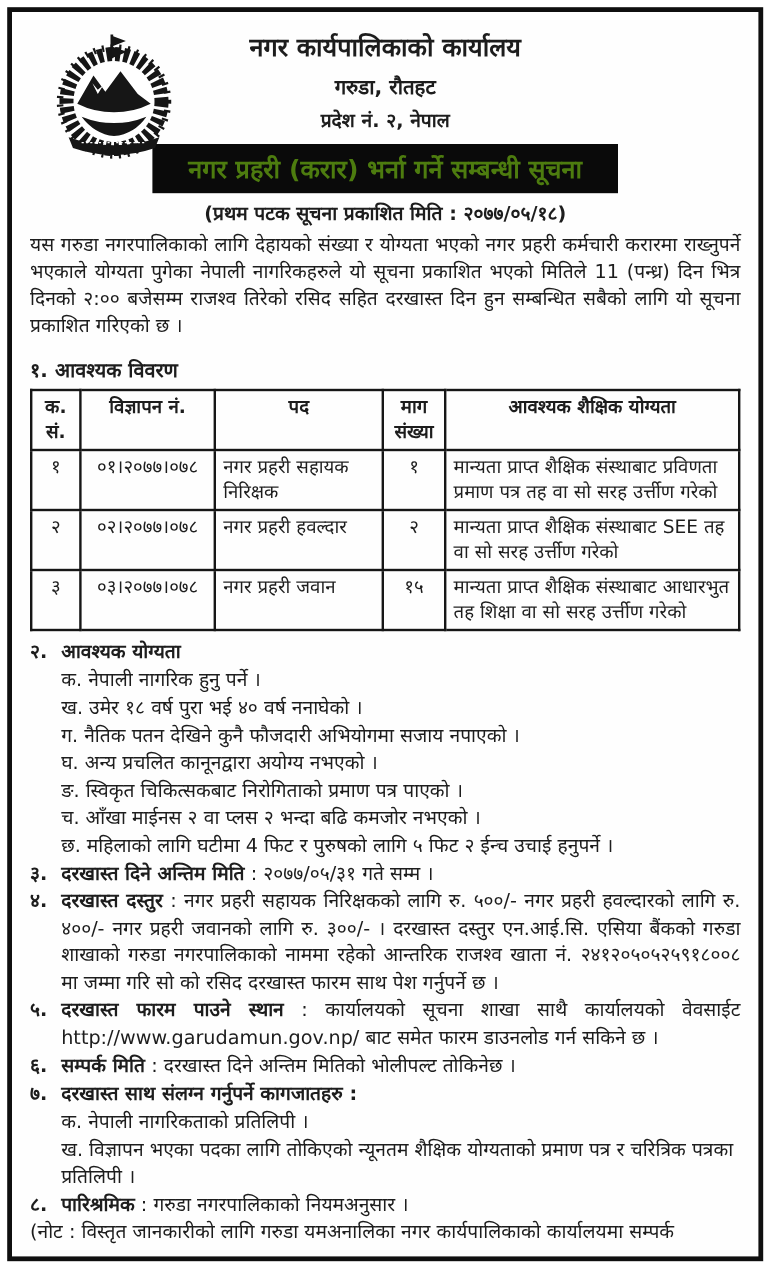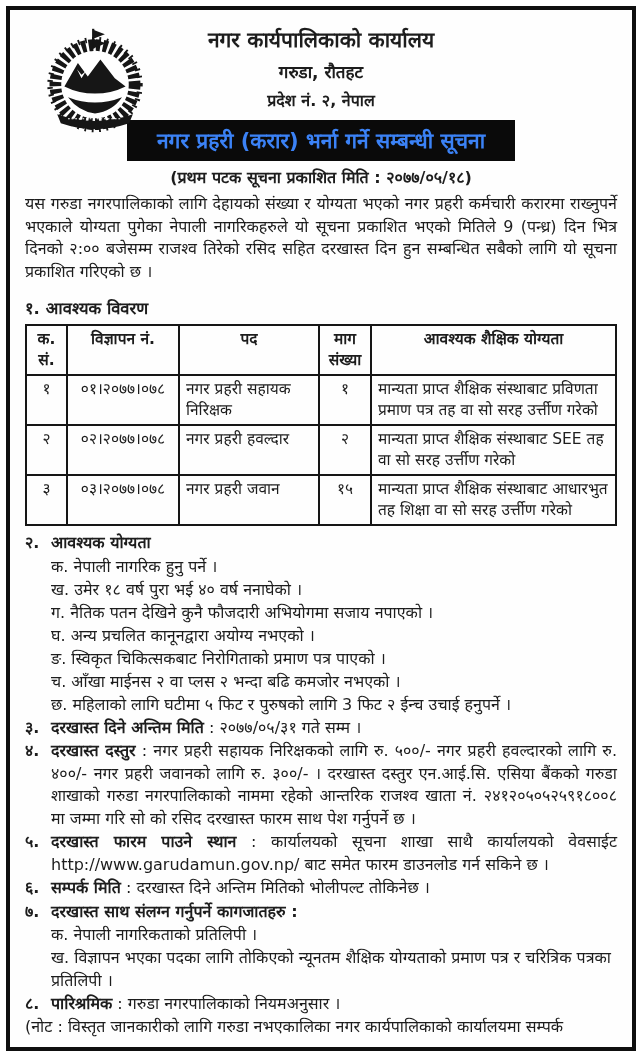--- a/index.html
+++ b/index.html
@@ -17,21 +17,21 @@
     padding:10px 15px 8px 15px;
     overflow:hidden;
   }
   .header { position:relative; text-align:center; }
   .emblem { position:absolute; left:16px; top:0px; width:108px; height:112px; }
   .org-name   { font-size:25px; font-weight:bold; line-height:1.2; }
   .office     { font-size:21px; font-weight:bold; margin-top:5px; }
   .location   { font-size:17px; font-weight:bold; margin-top:7px; }
   .province   { font-size:16px; font-weight:bold; margin-top:6px; }
   .banner {
-    background:#0a0a0a; color:#3b82f6;
+    background:#0a0a0a; color:#4d7c0f;
     font-size:21px; font-weight:bold;
     width:-moz-fit-content; width:fit-content;
     margin:9px auto 5px auto; padding:6px 30px 7px 30px;
     white-space:nowrap;
   }
   .date-line { text-align:center; font-weight:bold; font-size:16px; margin:3px 0 5px 0; }
   .intro { font-size:16px; line-height:22.5px; text-align:justify; }
   .sec-head { font-weight:bold; font-size:16.5px; margin-top:13px; }
   .sec-head .n { margin-right:6px; }
   table { width:100%; border-collapse:collapse; margin:5px 0 6px 0; }
@@ -67,21 +67,21 @@
       <path d="M18 97 Q60 112 102 97 L98 107 Q60 120 22 107 Z" fill="#161616"></path>
       <path d="M30 102 h60" stroke="#ffffff" stroke-width="1.2" stroke-dasharray="2 2"></path>
     </svg>
     <div class="office">नगर कार्यपालिकाको कार्यालय</div>
     <div class="location">गरुडा, रौतहट</div>
     <div class="province">प्रदेश नं. २, नेपाल</div>
     <div class="banner">नगर प्रहरी (करार) भर्ना गर्ने सम्बन्धी सूचना</div>
     <div class="date-line">(प्रथम पटक सूचना प्रकाशित मिति : २०७७/०५/१८)</div>
   </div>
 
-  <p class="intro">यस गरुडा नगरपालिकाको लागि देहायको संख्या र योग्यता भएको नगर प्रहरी कर्मचारी करारमा राख्नुपर्ने भएकाले योग्यता पुगेका नेपाली नागरिकहरुले यो सूचना प्रकाशित भएको मितिले 9 (पन्ध्र) दिन भित्र दिनको २:०० बजेसम्म राजश्व तिरेको रसिद सहित दरखास्त दिन हुन सम्बन्धित सबैको लागि यो सूचना प्रकाशित गरिएको छ ।</p>
+  <p class="intro">यस गरुडा नगरपालिकाको लागि देहायको संख्या र योग्यता भएको नगर प्रहरी कर्मचारी करारमा राख्नुपर्ने भएकाले योग्यता पुगेका नेपाली नागरिकहरुले यो सूचना प्रकाशित भएको मितिले 11 (पन्ध्र) दिन भित्र दिनको २:०० बजेसम्म राजश्व तिरेको रसिद सहित दरखास्त दिन हुन सम्बन्धित सबैको लागि यो सूचना प्रकाशित गरिएको छ ।</p>
 
   <div class="sec-head">
     <span class="n">१.</span><span>आवश्यक विवरण</span>
   </div>
 
   <table>
     <colgroup>
       <col style="width:41px">
         <col style="width:112px">
         <col style="width:140px">
@@ -125,21 +125,21 @@
   <div class="sec">
     <span class="sec-num">२.</span>
     <span class="sec-body"><span class="sec-title">आवश्यक योग्यता</span></span>
   </div>
   <div class="sub-item">क. नेपाली नागरिक हुनु पर्ने ।</div>
   <div class="sub-item">ख. उमेर १८ वर्ष पुरा भई ४० वर्ष ननाघेको ।</div>
   <div class="sub-item">ग. नैतिक पतन देखिने कुनै फौजदारी अभियोगमा सजाय नपाएको ।</div>
   <div class="sub-item">घ. अन्य प्रचलित कानूनद्वारा अयोग्य नभएको ।</div>
   <div class="sub-item">ङ. स्विकृत चिकित्सकबाट निरोगिताको प्रमाण पत्र पाएको ।</div>
   <div class="sub-item">च. आँखा माईनस २ वा प्लस २ भन्दा बढि कमजोर नभएको ।</div>
-  <div class="sub-item">छ. महिलाको लागि घटीमा ५ फिट र पुरुषको लागि 3 फिट २ ईन्च उचाई हनुपर्ने ।</div>
+  <div class="sub-item">छ. महिलाको लागि घटीमा 4 फिट र पुरुषको लागि ५ फिट २ ईन्च उचाई हनुपर्ने ।</div>
 
   <div class="sec">
     <span class="sec-num">३.</span>
     <span class="sec-body"><span class="sec-title">दरखास्त दिने अन्तिम मिति</span> <span>: २०७७/०५/३१ गते सम्म ।</span></span>
   </div>
 
   <div class="sec">
     <span class="sec-num">४.</span>
     <span class="sec-body"><span class="sec-title">दरखास्त दस्तुर</span> <span>: नगर प्रहरी सहायक निरिक्षकको लागि रु. ५००/- नगर प्रहरी हवल्दारको लागि रु. ४००/- नगर प्रहरी जवानको लागि रु. ३००/- । दरखास्त दस्तुर एन.आई.सि. एसिया बैंकको गरुडा शाखाको गरुडा नगरपालिकाको नाममा रहेको आन्तरिक राजश्व खाता नं. २४१२०५०५२५९१८००८ मा जम्मा गरि सो को रसिद दरखास्त फारम साथ पेश गर्नुपर्ने छ ।</span></span>
   </div>
@@ -159,15 +159,15 @@
     <span class="sec-body"><span class="sec-title">दरखास्त साथ संलग्न गर्नुपर्ने कागजातहरु :</span></span>
   </div>
   <div class="sub-item">क. नेपाली नागरिकताको प्रतिलिपी ।</div>
   <div class="sub-item">ख. विज्ञापन भएका पदका लागि तोकिएको न्यूनतम शैक्षिक योग्यताको प्रमाण पत्र र चरित्रिक पत्रका प्रतिलिपी ।</div>
 
   <div class="sec">
     <span class="sec-num">८.</span>
     <span class="sec-body"><span class="sec-title">पारिश्रमिक</span> <span>: गरुडा नगरपालिकाको नियमअनुसार ।</span></span>
   </div>
 
-  <div class="note-line">(नोट : विस्तृत जानकारीको लागि गरुडा नभएकालिका नगर कार्यपालिकाको कार्यालयमा सम्पर्क</div>
+  <div class="note-line">(नोट : विस्तृत जानकारीको लागि गरुडा यमअनालिका नगर कार्यपालिकाको कार्यालयमा सम्पर्क</div>
 
 </div>
 
 </body></html>

